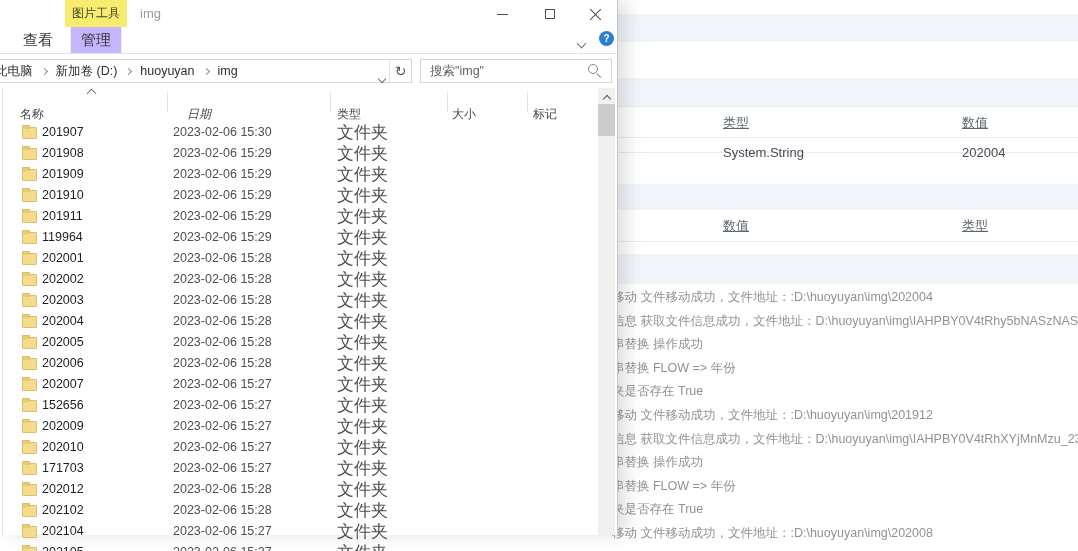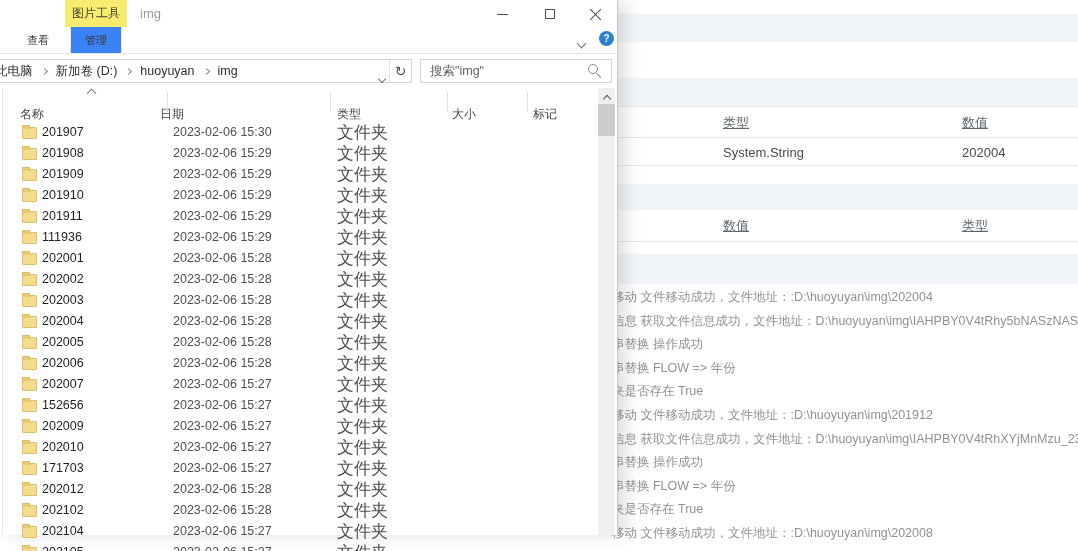--- a/index.html
+++ b/index.html
@@ -9,38 +9,38 @@
 
   
   .bgwin { position:absolute; left:610px; top:0; right:0; bottom:0; background:#fff; }
   .band  { position:absolute; left:0; right:0; background:#f2f6fa; }
   .band1 { top:14px;  height:28px; }
   .band2 { top:78px;  height:28px; }
   .band3 { top:184px; height:26px; }
   .band4 { top:254px; height:30px; }
   .trow  { position:absolute; left:0; right:0; white-space:nowrap; }
   .thead1{ top:106px; height:32px; line-height:32px; border-top:1px solid #e9ecef; border-bottom:1px solid #e9ecef; }
-  .tdata1{ top:139px; height:27px; line-height:27px; border-bottom:1px solid #e9ecef; }
+  .tdata1{ top:139px; height:14px; line-height:27px; border-bottom:1px solid #e9ecef; }
   .thead2{ top:210px; height:32px; line-height:32px; border-bottom:1px solid #e9ecef; }
   .trow .c1 { position:absolute; left:113px; }
   .trow .c2 { position:absolute; left:352px; }
   .thead1 span, .thead2 span { color:#5d6770; font-size:13px; text-decoration:underline; }
   .tdata1 span { color:#444b52; font-size:13px; }
   .logs { position:absolute; left:2px; top:289px; }
   .log  { height:16px; line-height:16px; margin-bottom:7.6px; font-size:12.5px; color:#8f9295; white-space:nowrap; }
 
   
   .explorer { position:absolute; left:0; top:0; width:618px; height:535px; background:#fff;
               border-right:1px solid #c6c6c6; box-shadow:9px 0 16px rgba(0,0,0,.12); }
   .pictools { position:absolute; left:65px; top:0; width:62px; height:27px; background:#f8ec6f;
               color:#44442e; font-size:12px; text-align:center; line-height:27px; }
   .wintitle { position:absolute; left:140px; top:0; height:27px; line-height:27px; color:#9a9a9a; font-size:13px; }
-  .tab { position:absolute; top:27px; height:26px; line-height:26px; text-align:center; font-size:11px; color:#383838; }
+  .tab { position:absolute; top:27px; height:26px; line-height:26px; text-align:center; font-size:15px; color:#383838; }
   .tab-view   { left:14px; width:48px; }
-  .tab-manage { left:70px; width:52px; background:#3b82f6; border-left:1px solid #ececec; border-right:1px solid #ececec; }
+  .tab-manage { left:70px; width:52px; background:#c4b5fd; border-left:1px solid #ececec; border-right:1px solid #ececec; }
   .ribbon-sep { position:absolute; left:0; top:53px; width:618px; height:1px; background:#e4e4e4; }
 
   .ctrl { position:absolute; top:0; height:28px; width:34px; display:flex; align-items:center; justify-content:center; }
   .ctrl-min   { left:485px; } .ctrl-max { left:533px; } .ctrl-close { left:578px; }
   .g-min { width:11px; height:1px; background:#4d4d4d; }
   .g-max { width:10px; height:10px; border:1px solid #4d4d4d; }
   .g-x   { position:relative; width:13px; height:13px; }
   .g-x::before,.g-x::after{ content:""; position:absolute; left:-1px; top:6px; width:15px; height:1px; background:#4d4d4d; }
   .g-x::before{ transform:rotate(45deg);} .g-x::after{ transform:rotate(-45deg);}
   .rib-dd { position:absolute; left:578px; top:33px; width:14px; height:12px; }
@@ -60,21 +60,21 @@
   .search { position:absolute; left:420px; top:59px; width:192px; height:24px; border:1px solid #d4d4d4; background:#fff; }
   .search input { position:absolute; left:0; top:0; width:168px; height:22px; border:none; outline:none;
                   padding-left:9px; font-size:12.5px; color:#444; font-family:inherit; background:transparent; }
   .search input::placeholder { color:#5f5f5f; opacity:1; }
   .mag { position:absolute; right:9px; top:4px; width:14px; height:14px; }
   .mag::before { content:""; position:absolute; left:0; top:0; width:8px; height:8px; border:1.4px solid #858585; border-radius:50%; }
   .mag::after  { content:""; position:absolute; left:9px; top:9px; width:6px; height:1.4px; background:#858585; transform:rotate(45deg); transform-origin:0 0; }
 
   .listhead { position:absolute; left:8px; top:88px; width:590px; height:28px; font-size:12px; color:#454545; }
   .lh { position:absolute; top:0; height:28px; line-height:28px;margin-top:12px; }
-  .lh-name{left:12px;} .lh-date{left:152px;} .lh-type{left:329px;} .lh-size{left:444px;} .lh-tags{left:525px;}
+  .lh-name{left:12px;} .lh-date{left:179px;font-style:italic;} .lh-type{left:329px;} .lh-size{left:444px;} .lh-tags{left:525px;}
   .lh-sep { position:absolute; top:4px; width:1px; height:20px; background:#e2e2e2; }
   .sort-asc { position:absolute; left:80px; top:2px; width:7px; height:7px; border-left:1px solid #7a7a7a; border-top:1px solid #7a7a7a; transform:rotate(45deg); }
 
   .rows { position:absolute; left:8px; top:122px; width:590px; }
   .frow { position:relative; height:21px;text-align:right; }
   .folder { position:absolute; left:14px; top:5px; width:15px; height:12px; background:#f5dc8c; border:1px solid #ddbe6d; border-radius:1px; }
   .folder::before { content:""; position:absolute; left:-1px; top:-3px; width:6px; height:3px; background:#e9cb76; border:1px solid #ddbe6d; border-bottom:none; border-radius:1px 1px 0 0; }
   .fname { position:absolute; left:34px; top:0; line-height:21px; font-size:12.5px; color:#1f1f1f; }
   .fdate { position:absolute; left:165px; top:0; line-height:21px; font-size:12.5px; color:#4e4e4e; }
   .ftype { position:absolute; left:329px; top:0; line-height:21px; font-size:17px; color:#4e4e4e; }
@@ -231,21 +231,21 @@
 
         <div class="frow">
           <span class="folder"></span>
           <span class="fname">201911</span>
           <span class="fdate">2023-02-06 15:29</span>
           <span class="ftype">文件夹</span>
         </div>
 
         <div class="frow">
           <span class="folder"></span>
-          <span class="fname">111936</span>
+          <span class="fname">119964</span>
           <span class="fdate">2023-02-06 15:29</span>
           <span class="ftype">文件夹</span>
         </div>
 
         <div class="frow">
           <span class="folder"></span>
           <span class="fname">202001</span>
           <span class="fdate">2023-02-06 15:28</span>
           <span class="ftype">文件夹</span>
         </div>

